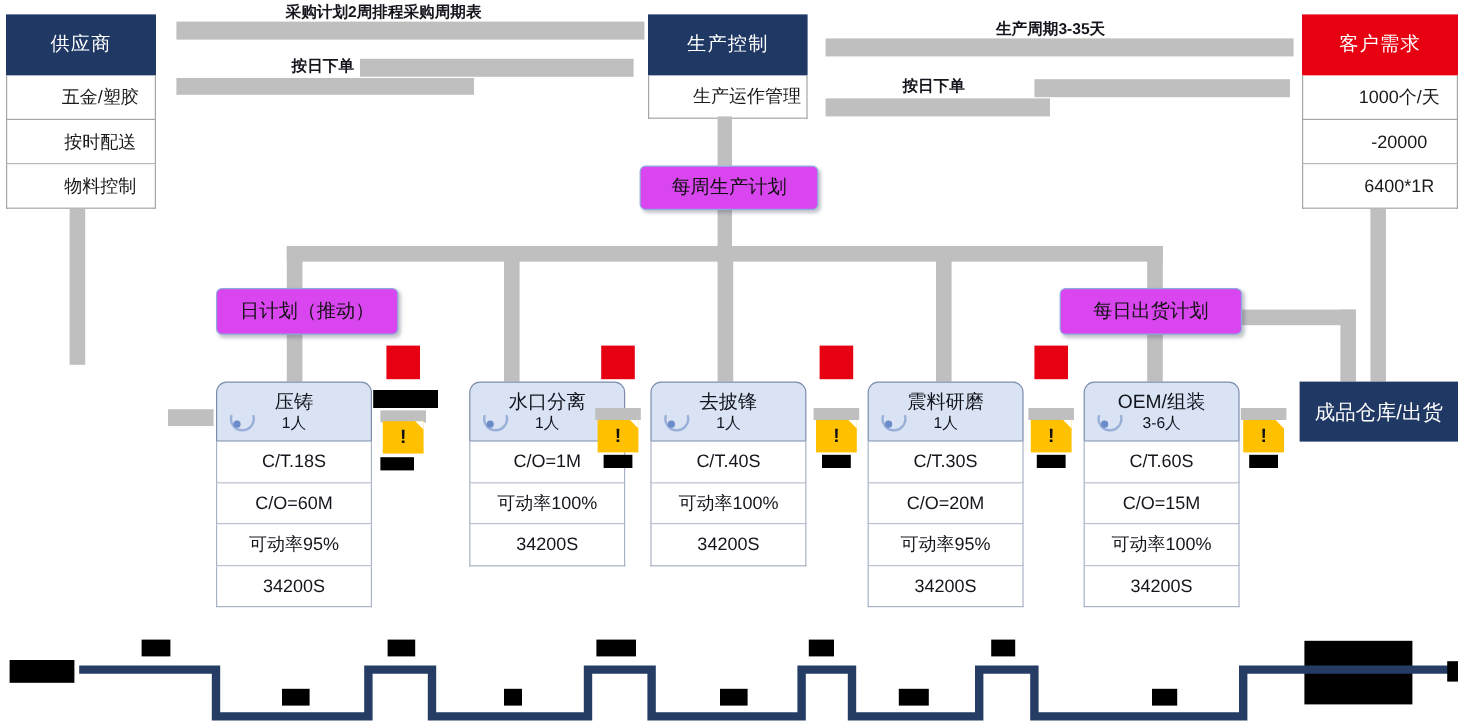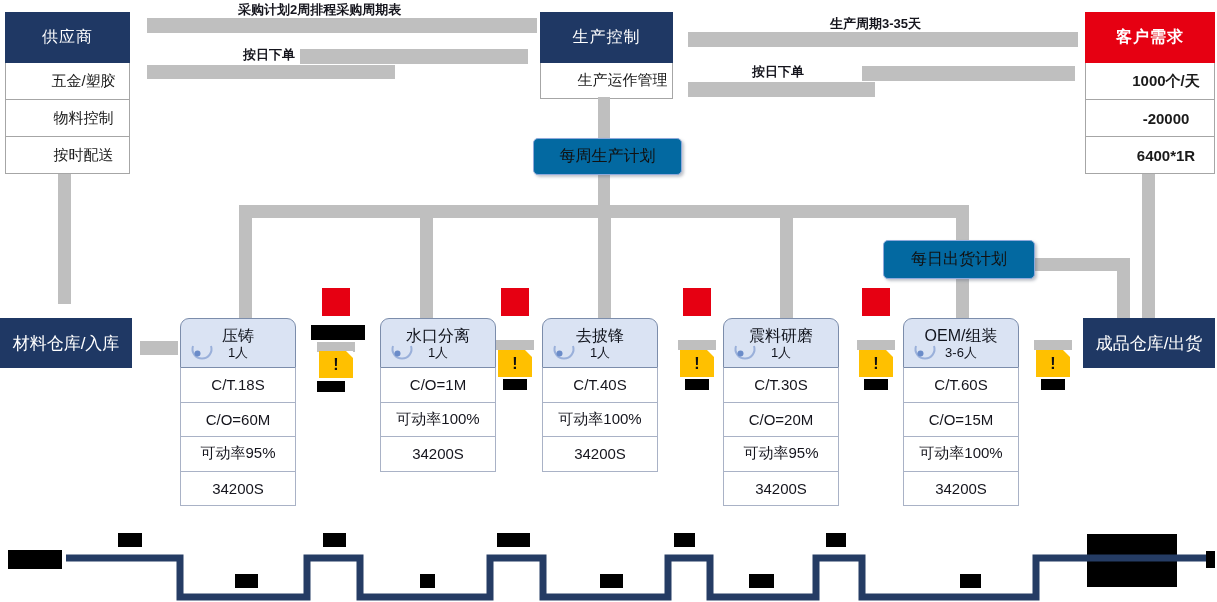--- a/index.html
+++ b/index.html
@@ -11,24 +11,24 @@
        letter-spacing:1px;}
   .navy{background:#1f3864;}
   .red{background:#e60012;}
   .tbl-row{display:flex;align-items:center;justify-content:center;font-size:15px;color:#1a1a1a;
            background:#fff;border:1px solid #a6a6a6;border-top:none;padding-left:32px;}
   
   .gbar{background:#bfbfbf;}
   .flow-label{font-size:13px;font-weight:bold;color:#15151d;white-space:nowrap;}
   
   .plan{display:flex;align-items:center;justify-content:center;font-size:16px;color:#111;
-        background:#0369a1;border:1.5px solid #8ea9db;border-radius:5px;
+        background:#d946ef;border:1.5px solid #8ea9db;border-radius:5px;
         box-shadow:2px 2px 3px rgba(80,90,110,.35);z-index:5;}
   
-  .proc{width:116px;z-index:4;text-align:center;}
+  .proc{width:130px;z-index:4;text-align:center;}
   .proc-head{position:relative;height:50px;background:#dae3f3;border:1px solid #7c8dab;
              border-radius:9px 9px 0 0;display:flex;flex-direction:column;align-items:center;
              justify-content:center;box-sizing:border-box;}
   .proc-title{font-size:16px;color:#10131c;line-height:19px;}
   .proc-people{font-size:13px;color:#10131c;line-height:15px;}
   .op-icon{position:absolute;left:8px;bottom:6px;width:26px;height:20px;}
   .proc-row{height:34.5px;display:flex;align-items:center;justify-content:center;font-size:15px;
             color:#15151d;background:#fff;border:1px solid #a9b2c6;border-top:none;box-sizing:border-box;}
   
   .wh{display:flex;align-items:center;justify-content:center;color:#fff;font-size:17px;z-index:4;}
@@ -46,32 +46,32 @@
 </head>
 <body>
 
 <div id="stage">
 
   <div class="abs" style="left:5px;top:12px;width:125px;">
     <div class="hdr navy" style="height:51px;">
         <span>供应商</span>
       </div>
     <div class="tbl-row" style="height:36px;">五金/塑胶</div>
+    <div class="tbl-row" style="height:36px;">按时配送</div>
     <div class="tbl-row" style="height:36px;">物料控制</div>
-    <div class="tbl-row" style="height:36px;">按时配送</div>
   </div>
 
   <div class="abs" style="left:540px;top:12px;width:133px;">
     <div class="hdr navy" style="height:51px;">
         <span>生产控制</span>
       </div>
     <div class="tbl-row" style="height:35px;">生产运作管理</div>
   </div>
 
-  <div class="abs" style="left:1085px;top:12px;width:130px;font-weight:bold;">
+  <div class="abs" style="left:1085px;top:12px;width:130px;">
     <div class="hdr red" style="height:51px;">
         <span>客户需求</span>
       </div>
     <div class="tbl-row" style="height:36px;">1000个/天</div>
     <div class="tbl-row" style="height:36px;">-20000</div>
     <div class="tbl-row" style="height:36px;">6400*1R</div>
   </div>
 
   <div class="abs flow-label" style="left:238px;top:1px;">采购计划2周排程采购周期表</div>
   <div class="abs gbar" style="left:147px;top:18px;width:390px;height:15px;"></div>
@@ -93,42 +93,42 @@
   <div class="abs gbar" style="left:420px;top:205px;width:13px;height:113px;"></div>
   <div class="abs gbar" style="left:598px;top:205px;width:13px;height:113px;"></div>
   <div class="abs gbar" style="left:780px;top:205px;width:13px;height:113px;"></div>
   <div class="abs gbar" style="left:956px;top:205px;width:13px;height:113px;"></div>
   <div class="abs gbar" style="left:1033px;top:258px;width:97px;height:13px;"></div>
   <div class="abs gbar" style="left:1117px;top:258px;width:13px;height:60px;"></div>
   <div class="abs gbar" style="left:1142px;top:174px;width:13px;height:144px;"></div>
   <div class="abs gbar" style="left:140px;top:341px;width:38px;height:14px;"></div>
 
   <div class="abs plan" style="left:533px;top:138px;width:147px;height:35px;">每周生产计划</div>
+  <div class="abs plan" style="left:180px;top:240px;width:150px;height:37px;">日计划（推动）</div>
   <div class="abs plan" style="left:883px;top:240px;width:150px;height:37px;">每日出货计划</div>
 
-  <div class="abs wh navy" style="left:0px;top:318px;width:132px;height:50px;">材料仓库/入库</div>
   <div class="abs wh navy" style="left:1083px;top:318px;width:132px;height:50px;">成品仓库/出货</div>
 
   <div class="abs proc" style="left:180px;top:318px;">
     <div class="proc-head">
       <span class="op-icon">
         <svg width="26" height="20">
             <path d="M4,5 A9.5,9.5 0 1 0 22,5" fill="none" stroke="#9ab0da" stroke-width="2"></path>
             <circle cx="8.5" cy="12.5" r="3" fill="#6b8cc9"></circle>
           </svg></span>
       <div class="proc-title">压铸</div>
       <div class="proc-people">1人</div>
     </div>
     <div class="proc-row">C/T.18S</div>
     <div class="proc-row">C/O=60M</div>
     <div class="proc-row">可动率95%</div>
     <div class="proc-row">34200S</div>
   </div>
 
-  <div class="abs proc" style="left:354px;top:318px;padding-left:26px;">
+  <div class="abs proc" style="left:365px;top:318px;padding-left:26px;">
     <div class="proc-head">
       <span class="op-icon">
         <svg width="26" height="20">
             <path d="M4,5 A9.5,9.5 0 1 0 22,5" fill="none" stroke="#9ab0da" stroke-width="2"></path>
             <circle cx="8.5" cy="12.5" r="3" fill="#6b8cc9"></circle>
           </svg></span>
       <div class="proc-title">水口分离</div>
       <div class="proc-people">1人</div>
     </div>
     <div class="proc-row">C/O=1M</div>

